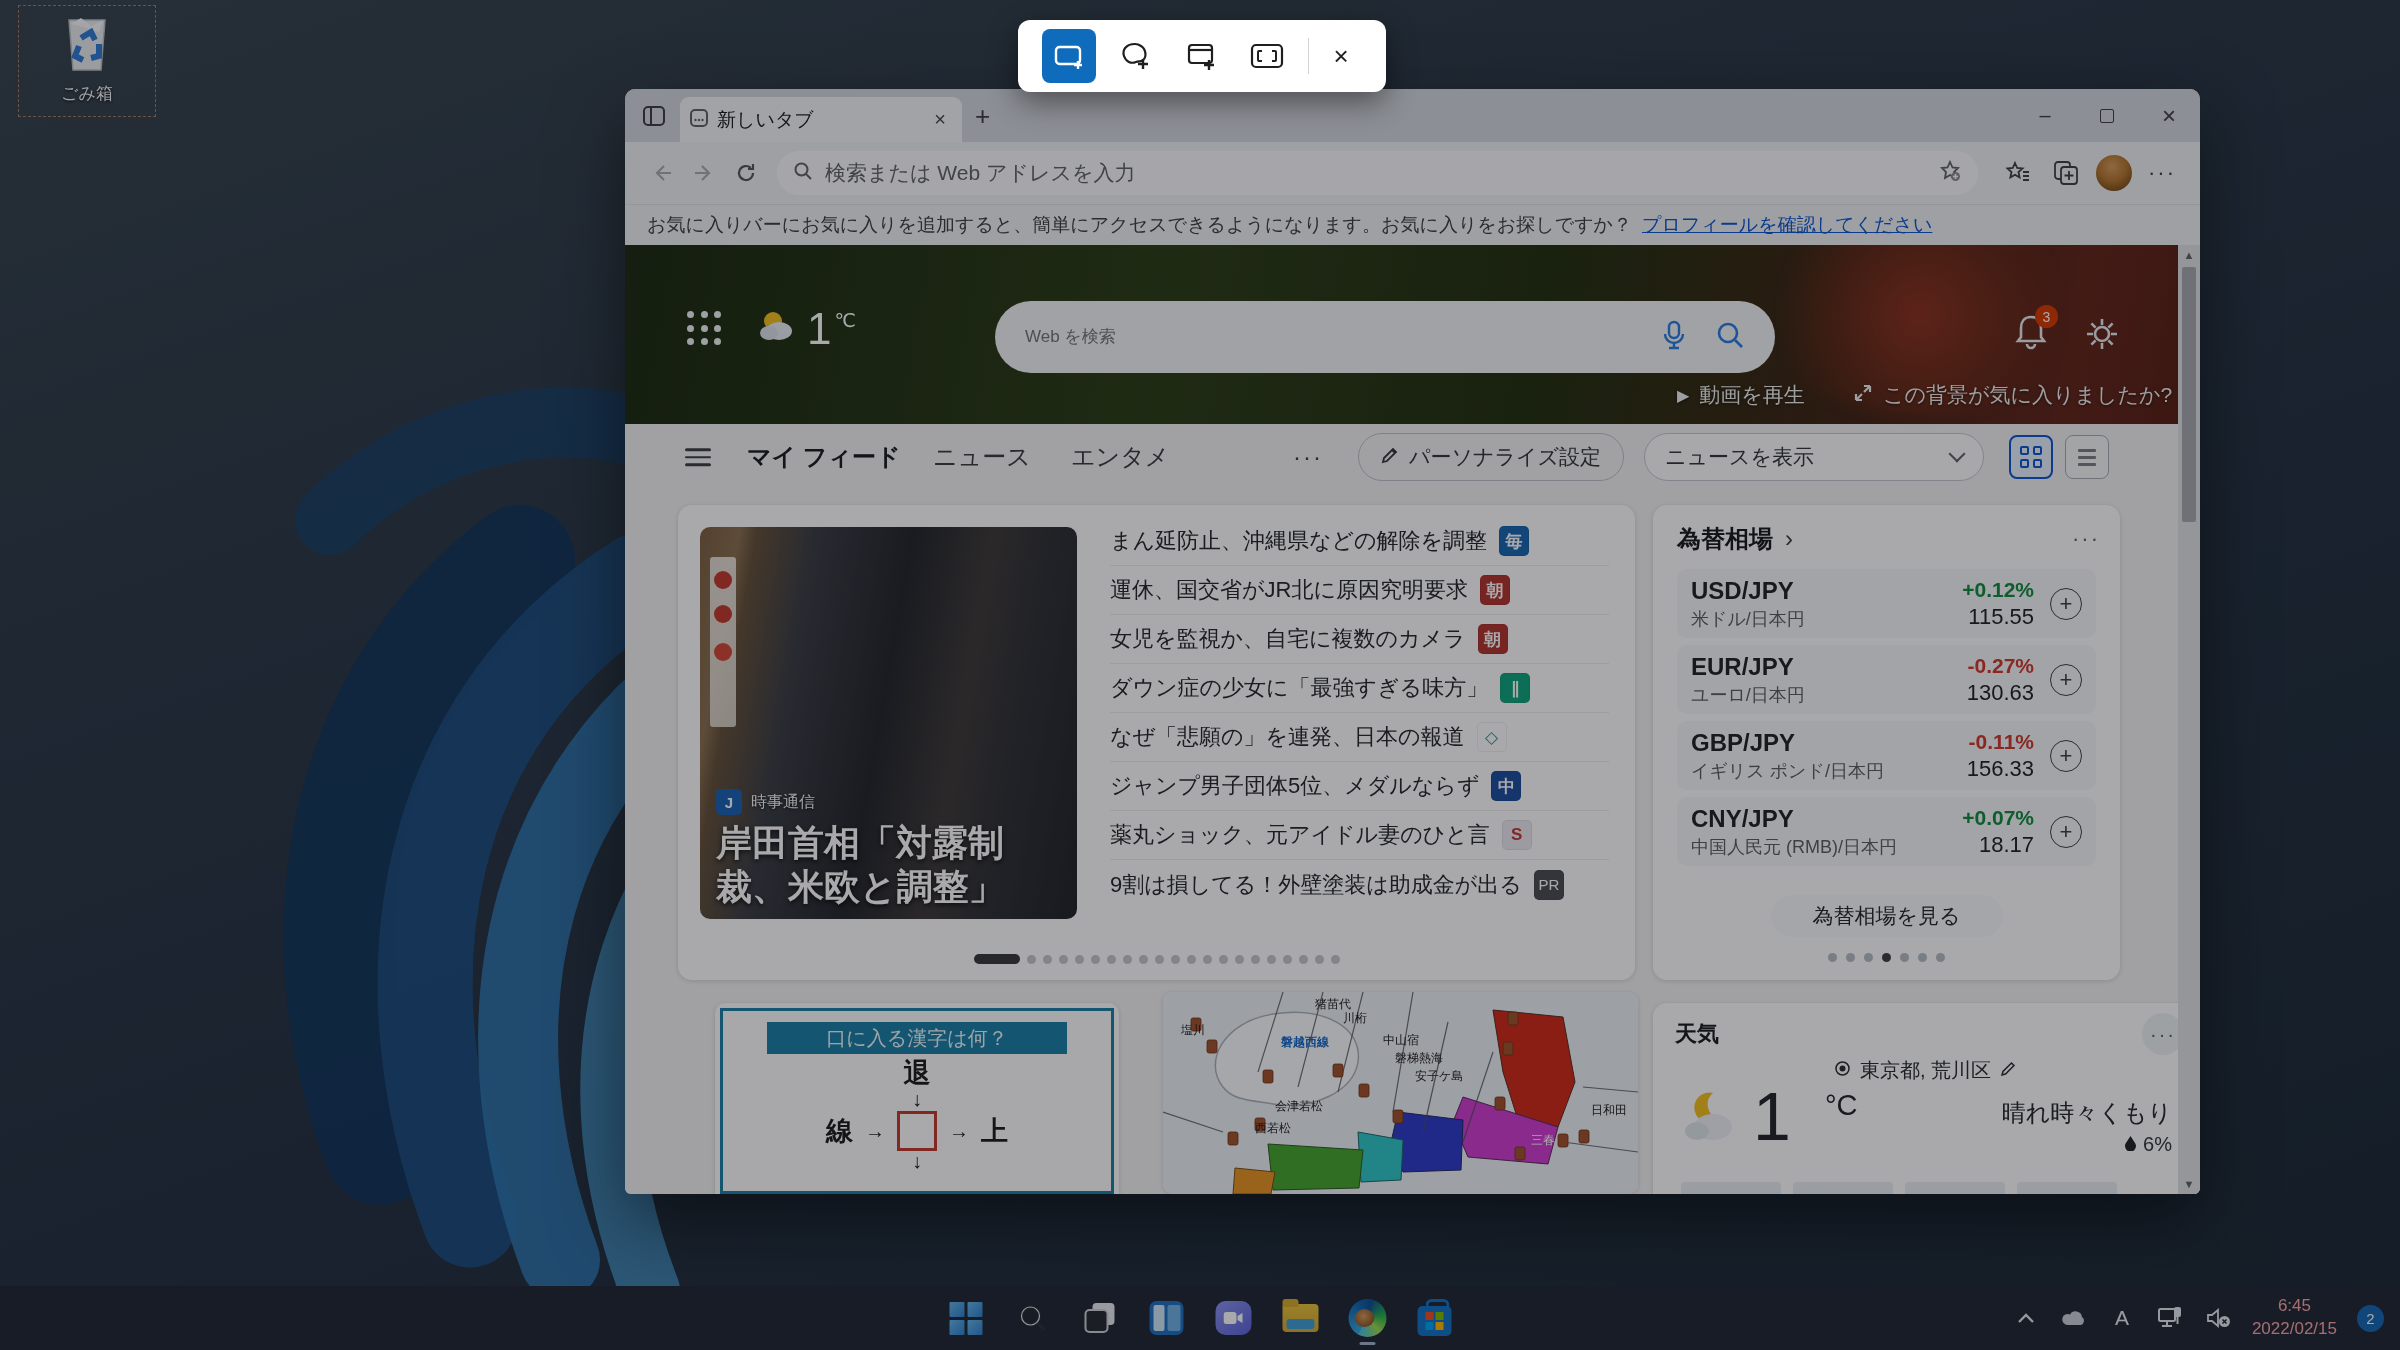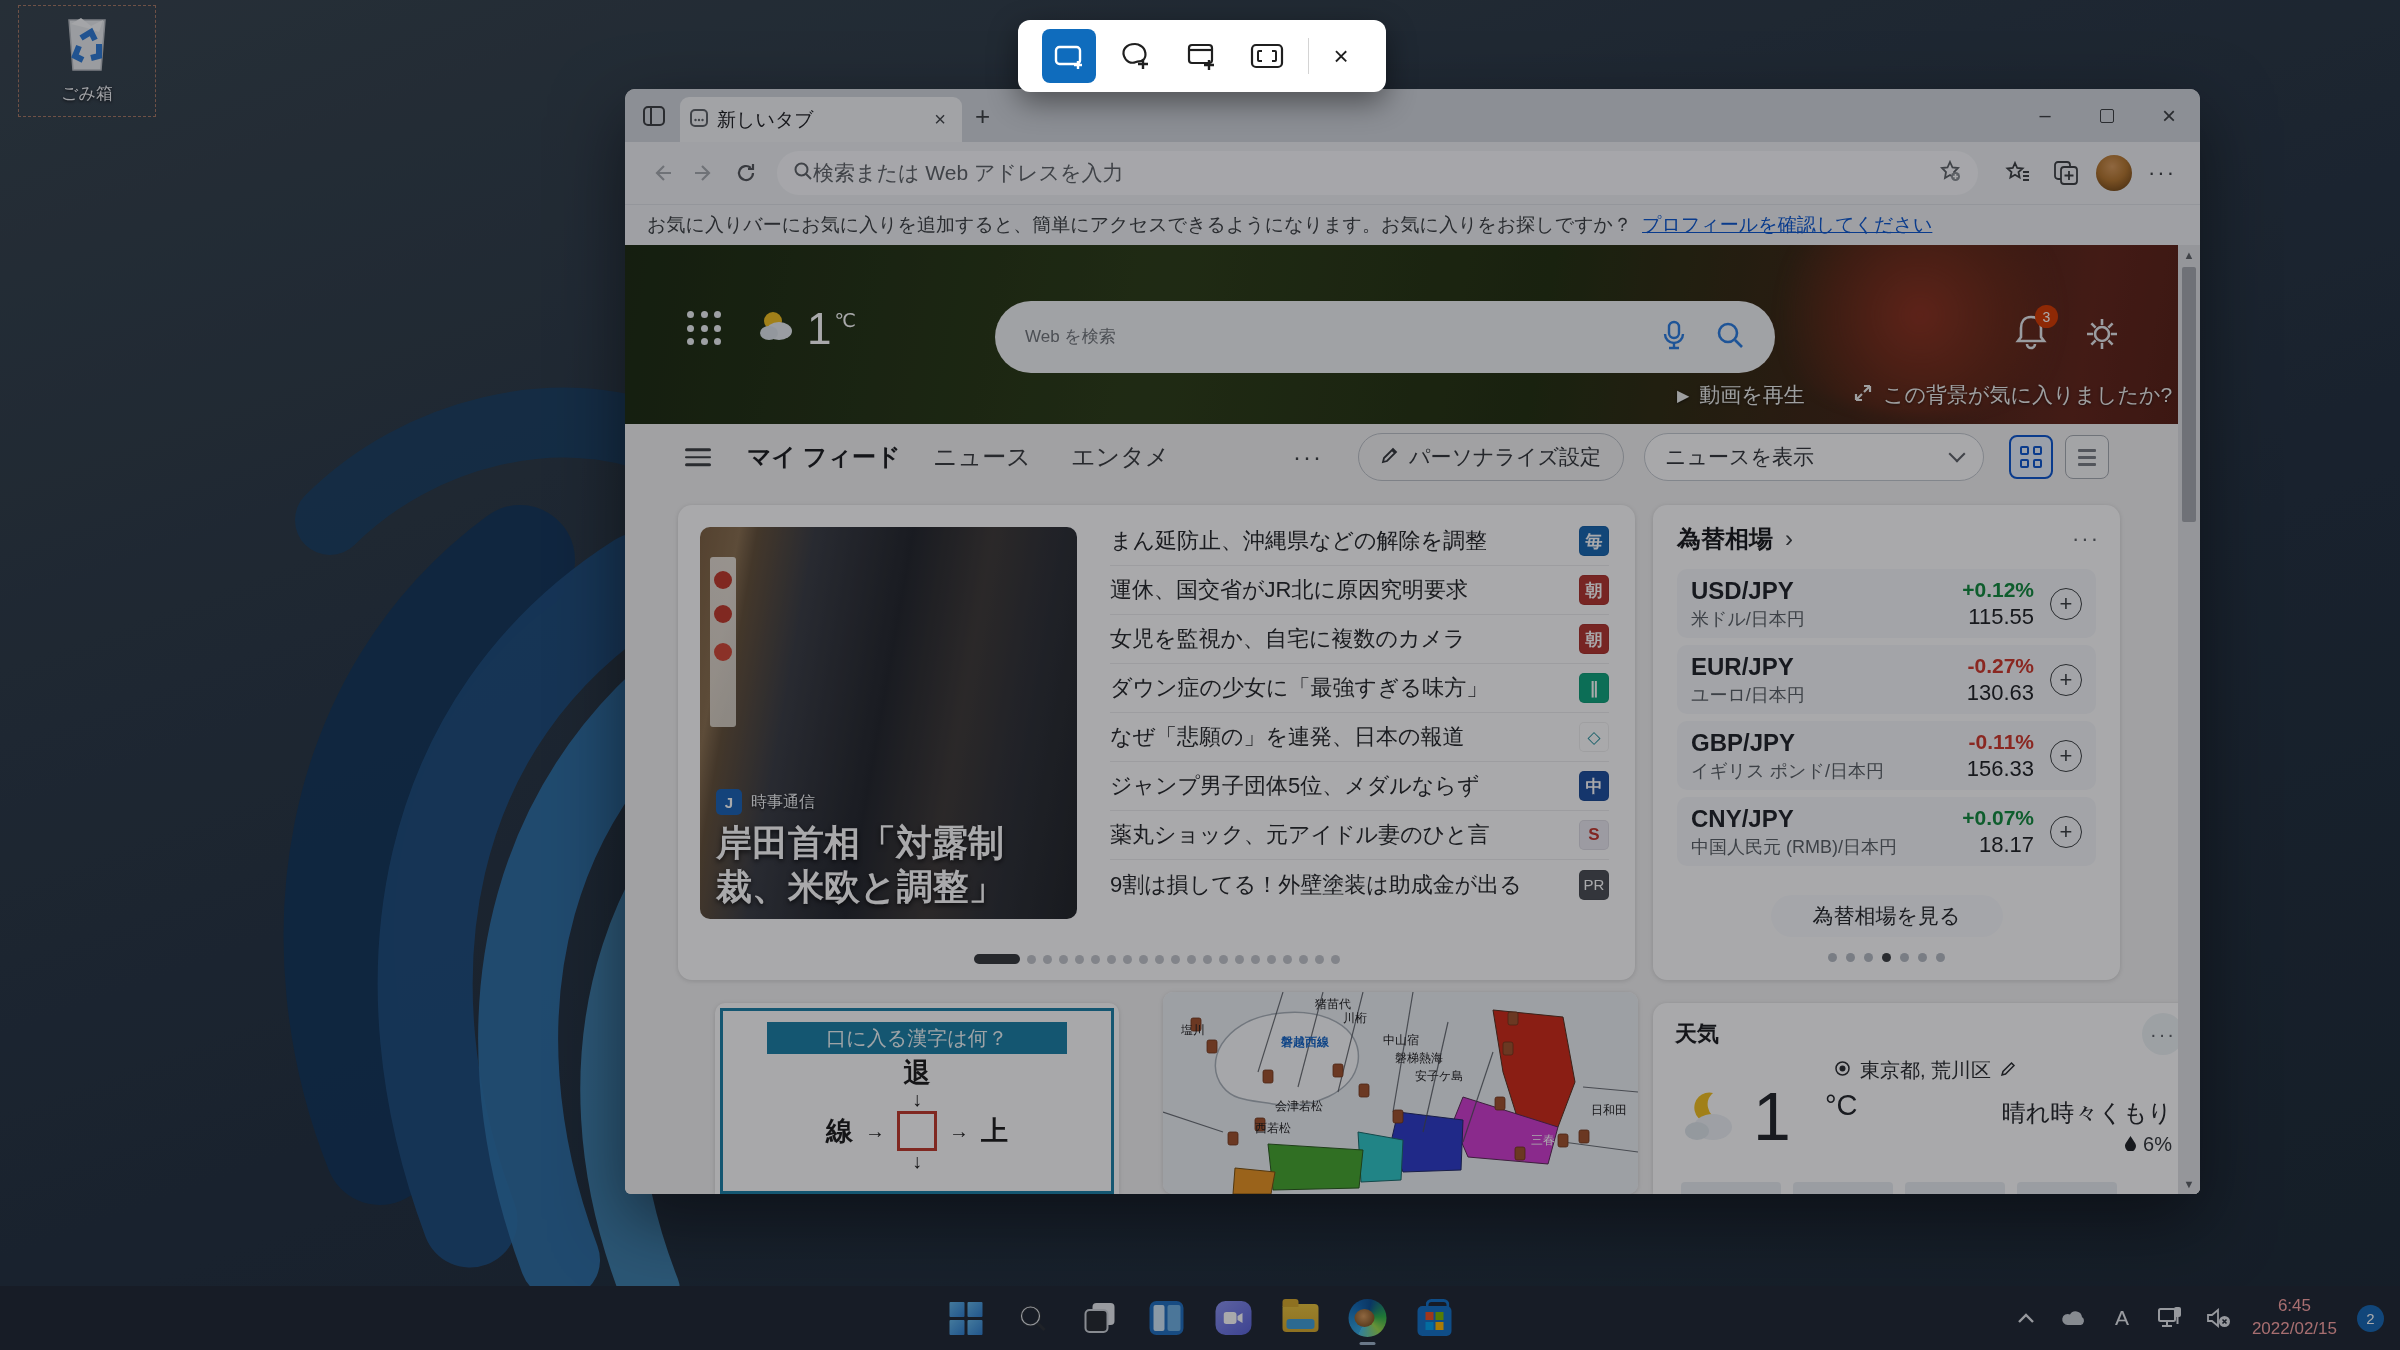--- a/index.html
+++ b/index.html
@@ -27,21 +27,21 @@
   .tab-title { font-size:19px; color:#202124; margin-left:9px; flex:1; white-space:nowrap; overflow:hidden; }
   .tab-close { font-size:20px; color:#44474b; padding:0 6px; }
   .newtab-btn { position:absolute; left:350px; top:14px; font-size:26px; color:#3c4043; line-height:26px; }
   .win-controls { position:absolute; right:0; top:0; height:53px; display:flex; }
   .win-btn { width:62px; height:53px; display:flex; align-items:center; justify-content:center; color:#3c4043; font-size:20px; }
   .win-max-glyph { width:14px; height:14px; border:1.6px solid #3c4043; border-radius:2px; }
 
   .toolbar { position:relative; height:62px; background:#f0f2f5; display:flex; align-items:center; padding:0 16px; }
   .nav-btn { width:42px; height:42px; display:flex; align-items:center; justify-content:center; }
   .addr-pill { flex:1; height:44px; margin:0 14px 0 10px; background:#fafbfd; border-radius:22px; display:flex; align-items:center; padding:0 16px; }
-  .addr-input { flex:1; border:none; outline:none; background:transparent; font-size:21px; color:#3c4043; margin-left:0; font-family:inherit; }
+  .addr-input { flex:1; border:none; outline:none; background:transparent; font-size:21px; color:#3c4043; margin-left:12px; font-family:inherit; }
   .addr-input::placeholder { color:#5f6368; opacity:1; }
   .tb-icon-btn { width:44px; height:44px; display:flex; align-items:center; justify-content:center; margin-left:4px; }
   .avatar { width:36px; height:36px; border-radius:50%; background:radial-gradient(circle at 45% 32%,#d79a5b 0%,#b5772f 45%,#7c4e1a 80%,#5d3a12 100%); }
 
   .favbar { height:41px; background:#f0f2f5; border-top:1px solid #dfe2e6; display:flex; align-items:center; padding-left:22px; font-size:19px; color:#3c4043; }
   .favbar a { color:#0b57d0; text-decoration:underline; margin-left:10px; }
 
   .content { position:relative; width:1575px; height:949px; background:#f3f3f3; overflow:hidden; }
   .hero { position:absolute; left:0; top:0; width:1575px; height:179px;
     background:linear-gradient(100deg,#1c2a11 0%,#2c3d17 34%,#233010 58%,#402414 78%,#63251a 92%,#551f14 100%); }
@@ -85,21 +85,21 @@
   .news-card { left:53px; top:260px; width:957px; height:475px; }
   .news-img { position:absolute; left:22px; top:22px; width:377px; height:392px; border-radius:10px; overflow:hidden;
     background:linear-gradient(100deg,#7d6142 0%,#8a7050 9%,#64513a 13%,#3a3d44 26%,#23262c 48%,#3e3a38 66%,#2c2f35 82%,#212428 100%); }
   .news-img::before { content:""; position:absolute; left:10px; top:30px; width:26px; height:170px; background:linear-gradient(#f4f0ea,#e8e2d8); border-radius:3px; opacity:.85; }
   .news-img::after { content:""; position:absolute; left:14px; top:44px; width:18px; height:18px; border-radius:50%; background:#c0392b; box-shadow:0 34px 0 #c0392b,0 72px 0 #d14836; }
   .src-row { position:absolute; left:16px; bottom:104px; display:flex; align-items:center; gap:9px; }
   .src-logo { width:26px; height:26px; border-radius:5px; background:#1b63b5; display:flex; align-items:center; justify-content:center; color:#fff; font-size:15px; font-weight:bold; }
   .src-name { color:#f2f4f6; font-size:16px; text-shadow:0 1px 3px rgba(0,0,0,.8); }
   .news-headline { position:absolute; left:16px; right:8px; bottom:10px; color:#fff; font-size:36px; font-weight:bold; line-height:1.22; text-shadow:0 2px 5px rgba(0,0,0,.8); }
   .news-list { position:absolute; left:432px; top:12px; width:499px; }
-  .news-row { height:49px; display:flex; align-items:center; justify-content:space-between; border-bottom:1px solid #ededee; }
+  .news-row { height:49px; display:flex; align-items:center; justify-content:flex-start; border-bottom:1px solid #ededee; }
   .news-row:last-child { border-bottom:none; }
   .news-row-text { font-size:22px; color:#26282b; white-space:nowrap; overflow:hidden; }
   .news-badge { min-width:30px; height:30px; border-radius:5px; display:flex; align-items:center; justify-content:center; font-size:17px; font-weight:bold; margin-left:12px; box-shadow:inset 0 0 0 1px rgba(0,0,0,.06); padding:0 4px; }
   .carousel { position:absolute; left:0; right:0; bottom:16px; display:flex; align-items:center; justify-content:center; gap:7px; }
   .carousel .pill { width:46px; height:10px; border-radius:5px; background:#36393d; }
   .carousel .dot { width:9px; height:9px; border-radius:50%; background:#c4c7cc; }
 
   .fx-card { left:1028px; top:260px; width:467px; height:475px; }
   .fx-head { position:absolute; left:24px; top:18px; right:20px; display:flex; align-items:center; }
   .fx-title { font-size:24px; font-weight:bold; color:#17191c; }

